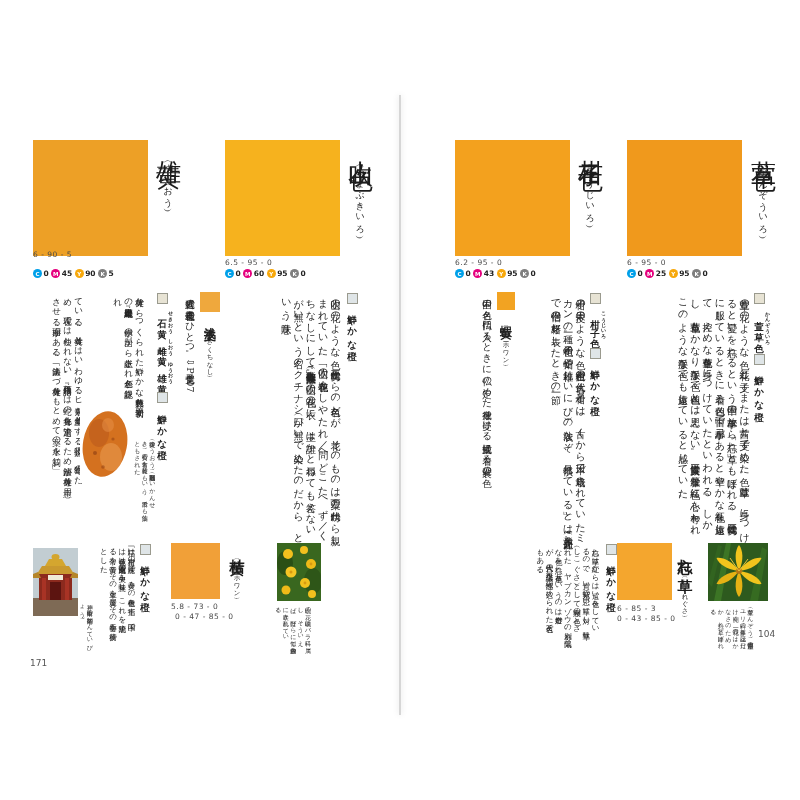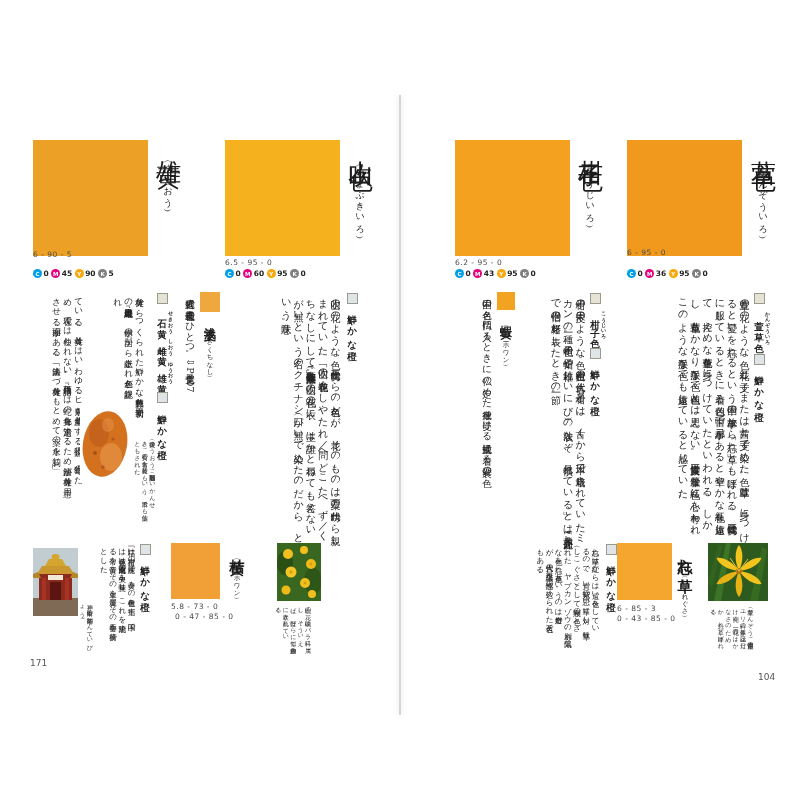--- a/index.html
+++ b/index.html
@@ -191,26 +191,26 @@
     <span class="chip" style="background: rgb(247, 168, 11);">Y</span>
       <span class="chipv">95</span>
     <span class="chip" style="background: rgb(127, 127, 127);">K</span>
       <span class="chipv">0</span>
   </div>
 
   <div class="sw big" style="left: 199px; top: 45px; background: rgb(240, 153, 28);"></div>
   <div class="vtitle" style="left:319px;top:45px">
     <span class="tt">萱草色</span><span class="tr">（かんぞういろ）</span>
   </div>
-  <div class="vals" style="left:199px;top:153px">6 - 95 - 0</div>
+  <div class="vals" style="left:199px;top:163px">6 - 95 - 0</div>
   <div class="chips" style="left:199px;top:174px">
     <span class="chip" style="background: rgb(0, 160, 233);">C</span>
       <span class="chipv">0</span>
     <span class="chip" style="background: rgb(229, 0, 126);">M</span>
-      <span class="chipv">36</span>
+      <span class="chipv">25</span>
     <span class="chip" style="background: rgb(247, 168, 11);">Y</span>
       <span class="chipv">95</span>
     <span class="chip" style="background: rgb(127, 127, 127);">K</span>
       <span class="chipv">0</span>
   </div>
 
   <div class="vheader" style="left:324px;top:197px;height:250px">
     <span class="hicon"></span><ruby><span>萱草色</span><rt>かんぞういろ</rt></ruby>
     <span class="hicon tag hgap"></span><span>鮮やかな橙</span>
   </div>
@@ -252,14 +252,14 @@
     <span class="bt">忘れ草</span><span class="br">（わすれぐさ）</span>
   </div>
   <div class="sw" style="left: 189px; top: 448px; width: 55px; height: 57px; background: rgb(244, 166, 46);"></div>
   <div class="vals" style="left:189px;top:509px">6 - 85 - 3</div>
   <div class="vals" style="left:189px;top:519px">0 - 43 - 85 - 0</div>
   <div class="vheader" style="left:176px;top:448px;height:90px">
     <span class="hicon tag"></span><span>鮮やかな橙</span>
   </div>
   <div class="vtext btext" style="right:172px;top:448px;height:92px">忘れ草は紅からは遠い色をしているので、貴い紫苑の思い草に対し、醜草（しこぐさ）として卑賤の色とされた。ヤブカンゾウの別称。陽気な色を忘れ草色というのは奇妙だが、古代人の不思議な感性の込められた色名でもある。</div>
 
-  <div class="pageno" style="left:330px;top:577px">104</div>
+  <div class="pageno" style="left:330px;top:534px">104</div>
 </div>
 
 </body></html>

